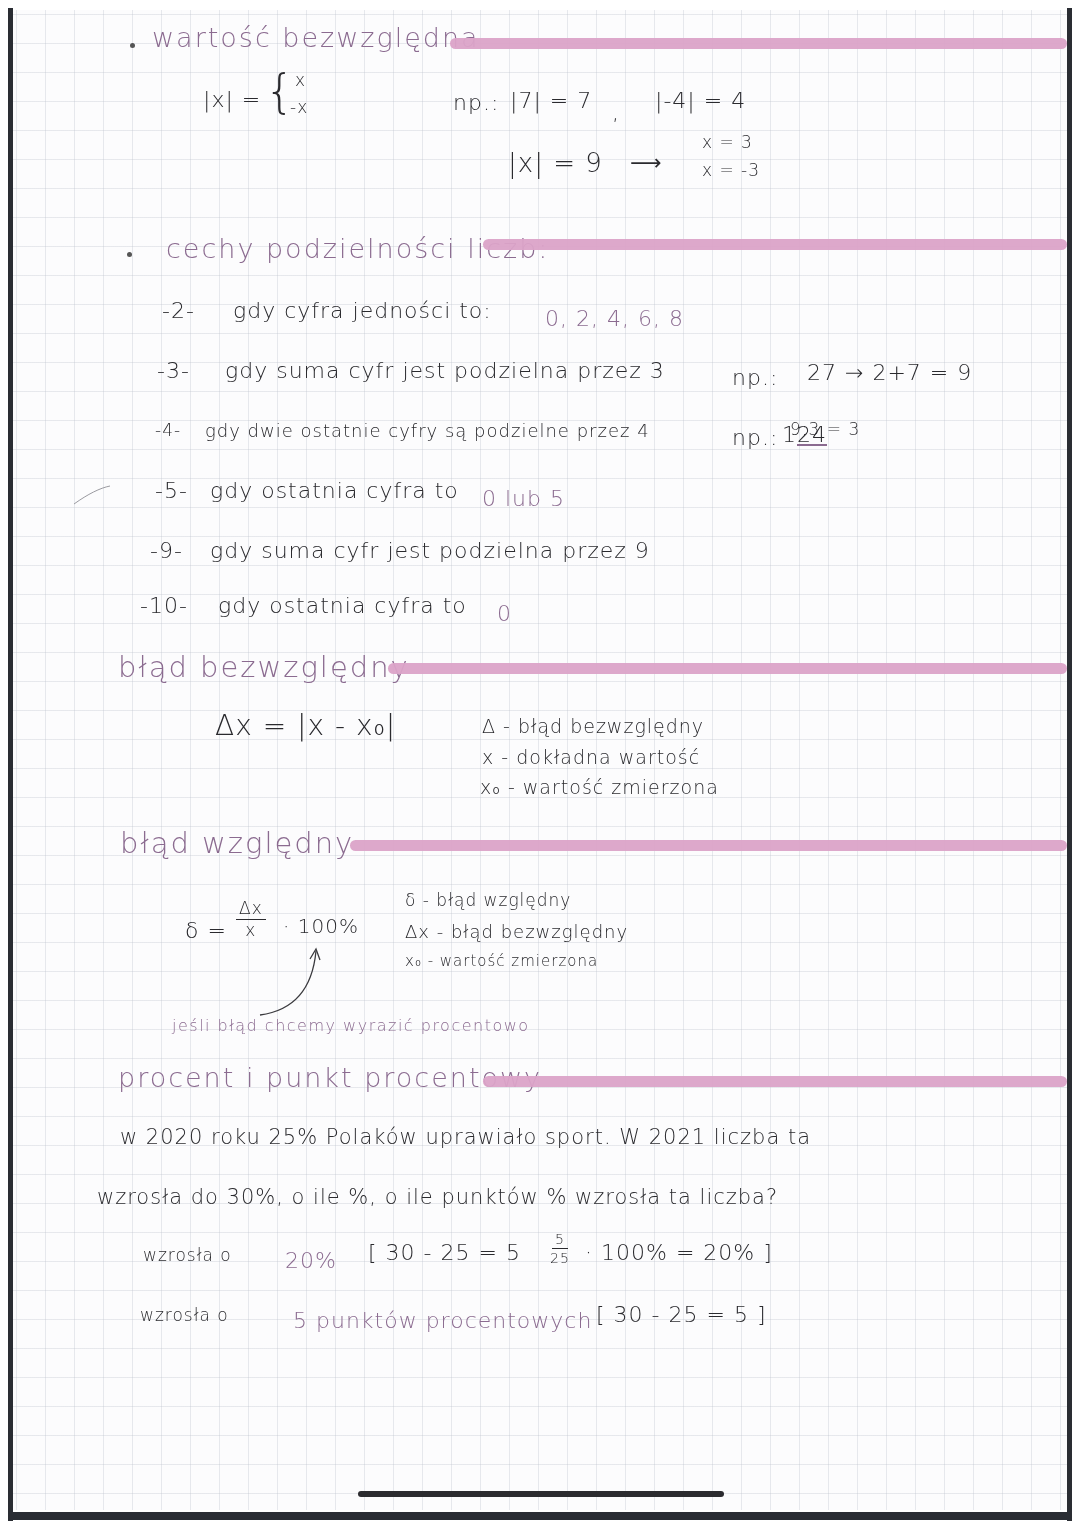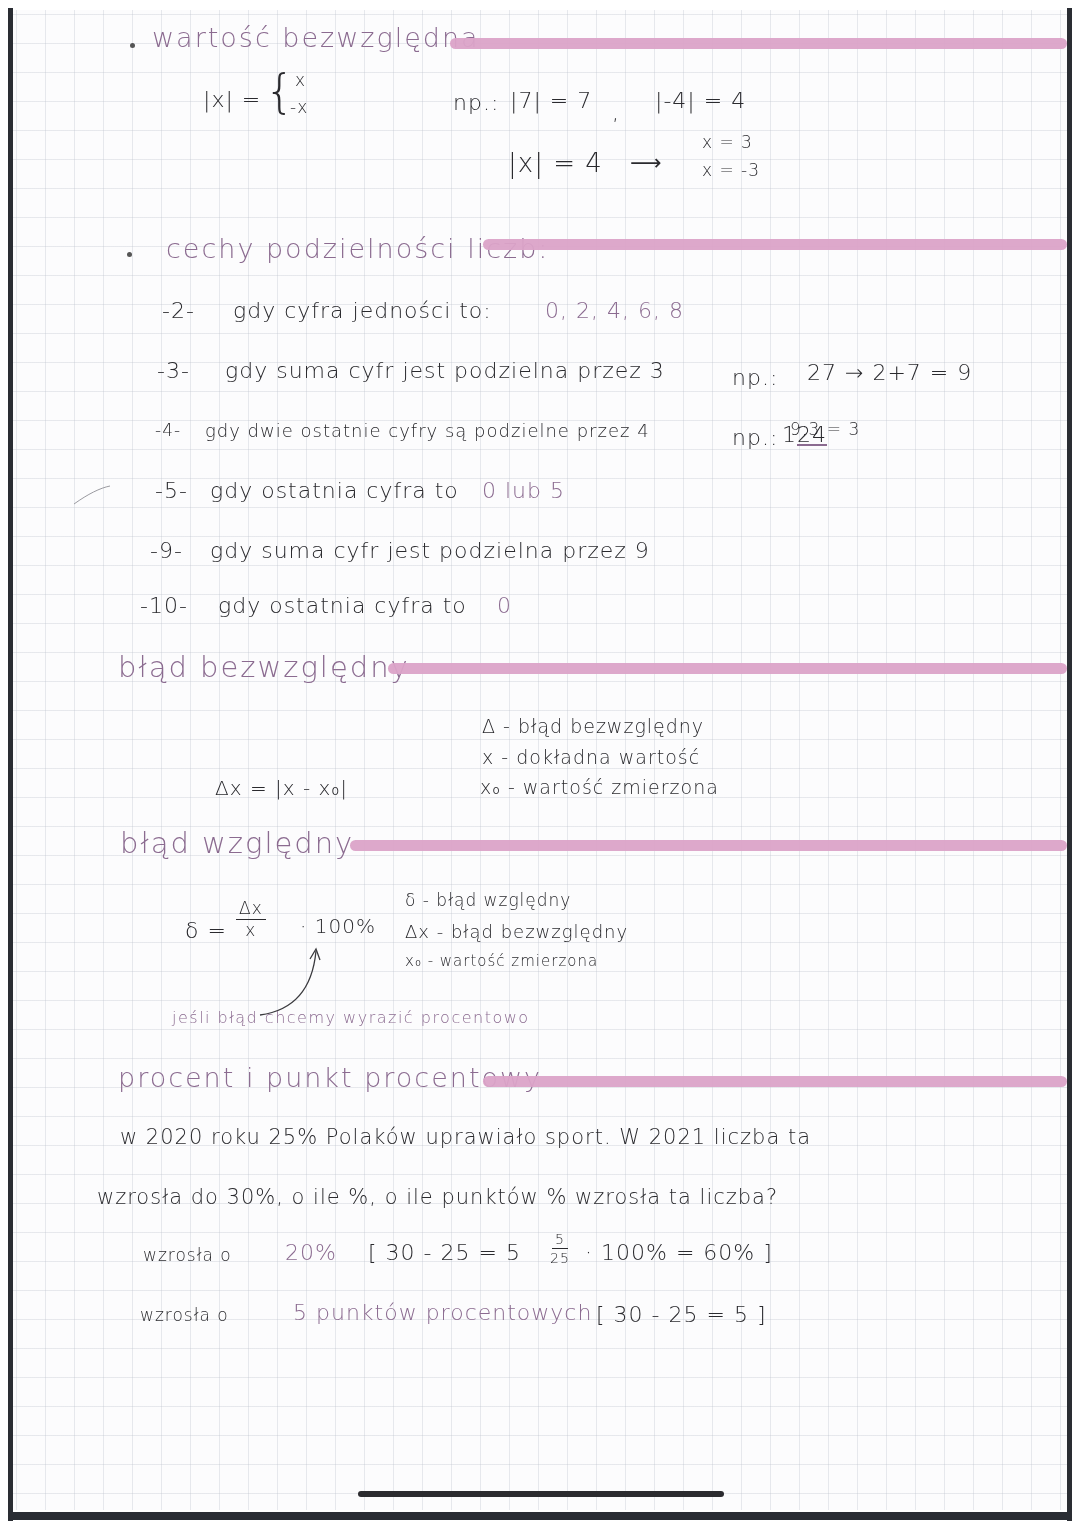--- a/index.html
+++ b/index.html
@@ -19,21 +19,21 @@
   }
   .border-left { position:absolute; left:8px; top:8px; width:5px; height:1513px; background:#2a2d33; }
   .border-right { position:absolute; left:1067px; top:8px; width:5px; height:1513px; background:#2a2d33; }
   .border-bottom { position:absolute; left:8px; top:1512px; width:1064px; height:8px; background:#2a2d33; }
   .home-bar { position:absolute; left:358px; top:1491px; width:366px; height:6px; border-radius:3px; background:#2b2b2f; }
 
   .t { position:absolute; white-space:nowrap; color:#2a2a2e; font-family:"DejaVu Sans", sans-serif; letter-spacing:1px; }
   .h { color:#8b6b90; font-size:27px; font-weight:300; letter-spacing:2px; }
   .b { font-size:22px; font-weight:300; }
   .s { font-size:17px; font-weight:300; }
-  .p { color:#8b6b90; }
+  .p { color:#8b6b90;margin-top:8px; }
   .hl { position:absolute; height:11px; border-radius:6px; background:#dba3c8; opacity:0.95; }
   .dot { position:absolute; width:5px; height:5px; border-radius:50%; background:#555; }
   .under { text-decoration: underline; text-decoration-color:#8b6b90; }
   .frac { display:inline-flex; flex-direction:column; align-items:center; vertical-align:middle; line-height:1; }
   .frac .num { border-bottom:1.5px solid #2a2a2e; padding:0 3px 2px; }
   .frac .den { padding-top:2px; }
   .brace { font-size:46px; font-weight:200; line-height:1; }
   svg { position:absolute; overflow:visible; }
 </style>
 </head>
@@ -50,21 +50,21 @@
 
 <div class="t b" style="left:203px;top:87px;">|x| =</div>
 <div class="t brace" style="left:265px;top:68px;">{</div>
 <div class="t s" style="left:295px;top:70px;">x</div>
 <div class="t s" style="left:290px;top:97px;">-x</div>
 
 <div class="t b" style="left:453px;top:90px;">np.:</div>
 <div class="t b" style="left:510px;top:88px;">|7| = 7</div>
 <div class="t b" style="left:612px;top:100px;">,</div>
 <div class="t b" style="left:655px;top:88px;">|-4| = 4</div>
-<div class="t b" style="left:508px;top:148px;font-size:26px;">|x| = 4</div>
+<div class="t b" style="left:508px;top:148px;font-size:26px;">|x| = 9</div>
 <div class="t b" style="left:630px;top:150px;">⟶</div>
 <div class="t s" style="left:702px;top:132px;">x = 3</div>
 <div class="t s" style="left:702px;top:160px;">x = -3</div>
 
 <div class="dot" style="left:127px;top:252px;"></div>
 <div class="t h" style="left:166px;top:233px;">cechy podzielności liczb:</div>
 <div class="hl" style="left:483px;top:239px;width:584px;"></div>
 
 <div>
   <div class="t b" style="left:162px;top:298px;">-2-</div>
@@ -97,38 +97,38 @@
 </div>
 <div>
   <div class="t b" style="left:140px;top:593px;">-10-</div>
   <div class="t b" style="left:218px;top:593px;">gdy ostatnia cyfra to</div>
   <div class="t b p" style="left:497px;top:593px;">0</div>
 </div>
 
 <div class="t h" style="left:118px;top:650px;font-size:29px;">błąd bezwzględny</div>
 <div class="hl" style="left:388px;top:663px;width:679px;"></div>
 
-<div class="t b" style="left:215px;top:776px;font-size:20px;">Δx = |x - x₀|</div>
+<div class="t b" style="left:215px;top:709px;font-size:28px;">Δx = |x - x₀|</div>
 <div>
   <div class="t s" style="left:482px;top:715px;font-size:19px;"><span>Δ</span> <span>- błąd bezwzględny</span></div>
   <div class="t s" style="left:482px;top:746px;font-size:19px;"><span>x</span> <span>- dokładna wartość</span></div>
   <div class="t s" style="left:480px;top:776px;font-size:19px;"><span>x₀</span> <span>- wartość zmierzona</span></div>
 </div>
 
 <div class="t h" style="left:120px;top:826px;font-size:29px;">błąd względny</div>
 <div class="hl" style="left:350px;top:840px;width:717px;"></div>
 
 <div class="t b" style="left:185px;top:918px;">δ =</div>
 <div class="t s" style="left:236px;top:900px;">
   <span class="frac">
     <span class="num">Δx</span>
     <span class="den">x</span>
   </span>
 </div>
-<div class="t s" style="left:300px;top:914px;font-size:20px;">· 100%</div>
+<div class="t s" style="left:283px;top:914px;font-size:20px;">· 100%</div>
 
 <div>
   <div class="t s" style="left:405px;top:890px;"><span>δ</span> <span>- błąd względny</span></div>
   <div class="t s" style="left:405px;top:921px;font-size:18px;"><span>Δx</span> <span>- błąd bezwzględny</span></div>
   <div class="t s" style="left:405px;top:952px;font-size:15px;"><span>x₀</span> <span>- wartość zmierzona</span></div>
 </div>
 
 <svg style="left:240px;top:945px;" width="90" height="75">
   <path d="M20 70 C 50 66, 72 48, 76 6" fill="none" stroke="#3a3a3e" stroke-width="1.3"></path>
   <path d="M70 14 L76 4 L80 15" fill="none" stroke="#3a3a3e" stroke-width="1.3"></path>
@@ -143,21 +143,21 @@
 
 <div class="t s" style="left:143px;top:1245px;">wzrosła o</div>
 <div class="t b p" style="left:285px;top:1240px;">20%</div>
 <div class="t b" style="left:368px;top:1240px;">[ 30 - 25 = 5</div>
 <div class="t s" style="left:550px;top:1232px;font-size:14px;">
   <span class="frac">
     <span class="num">5</span>
     <span class="den">25</span>
   </span>
 </div>
-<div class="t b" style="left:585px;top:1240px;">· 100% = 60% ]</div>
+<div class="t b" style="left:585px;top:1240px;">· 100% = 20% ]</div>
 
 <div class="t s" style="left:140px;top:1305px;">wzrosła o</div>
 <div class="t b p" style="left:293px;top:1300px;">5 punktów procentowych</div>
 <div class="t b" style="left:596px;top:1302px;">[ 30 - 25 = 5 ]</div>
 
 <svg style="left:70px;top:480px;" width="60" height="30">
   <path d="M4 24 C 18 14, 30 8, 40 6" fill="none" stroke="#9a9aa0" stroke-width="1"></path>
 </svg>
 
 <div class="home-bar"></div>

